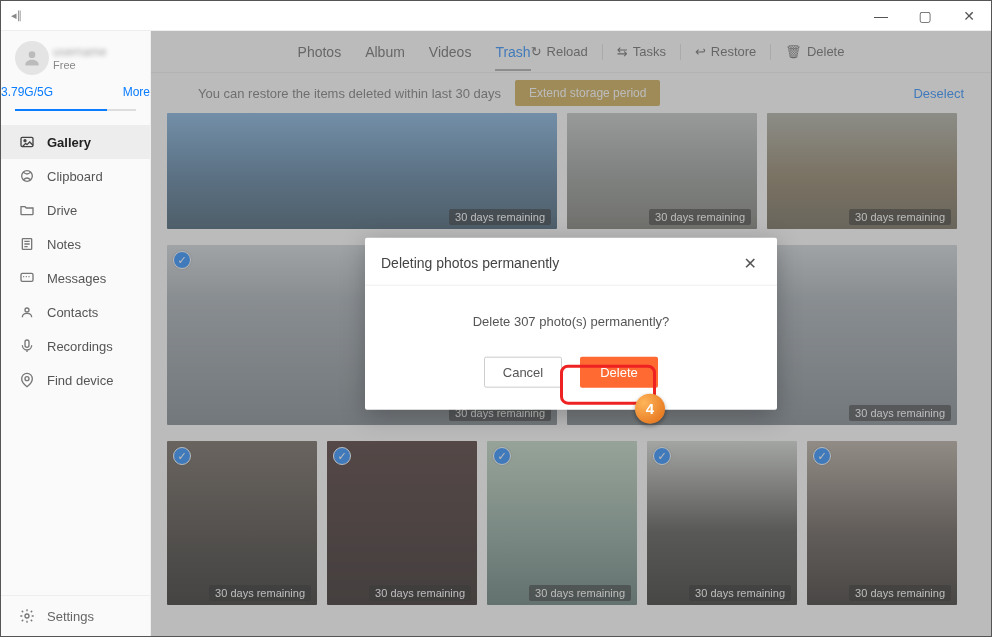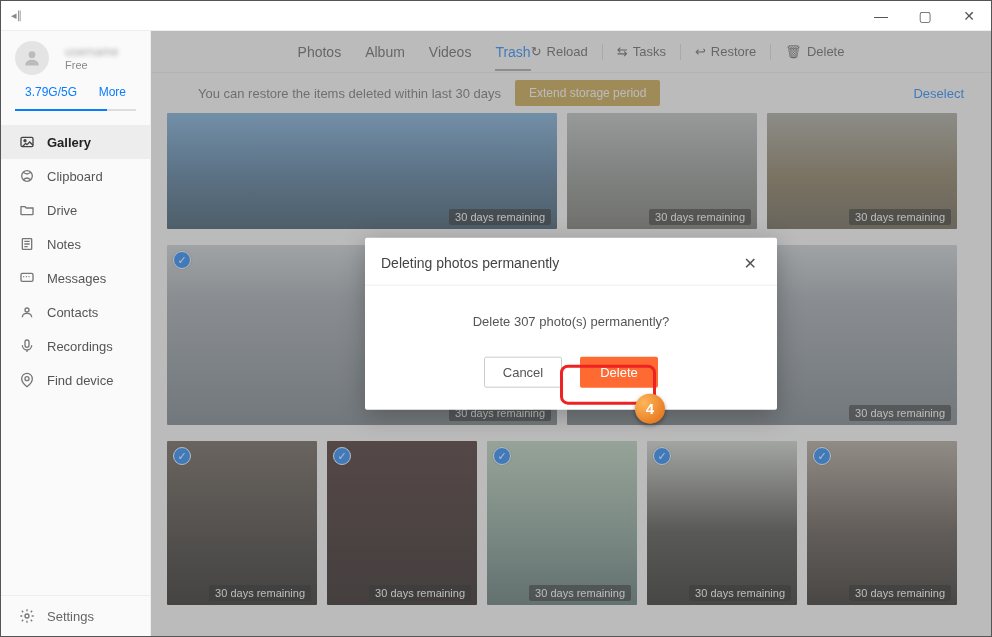--- a/index.html
+++ b/index.html
@@ -3,25 +3,25 @@
 <meta charset="utf-8">
 <style>
   * { box-sizing: border-box; margin: 0; padding: 0; }
   body { font-family: -apple-system, "Segoe UI", Arial, sans-serif; font-size: 13px; color: #333; background: #fff; width: 992px; height: 637px; overflow: hidden; border: 1px solid #555; position: relative;}
   .titlebar { height: 30px; background: #fff; display: flex; justify-content: space-between; align-items: center; padding: 0 0 0 10px; border-bottom: 1px solid #eee;}
   .titlebar-left { display:flex; align-items:center; gap:6px; color:#888; font-size:11px;}
   .titlebar-controls { display: flex; }
   .titlebar-controls div { width: 44px; height: 30px; display:flex; align-items:center; justify-content:center; color:#555; font-size:14px;}
   .app-body { display: flex; height: calc(100% - 30px); }
   .sidebar { width: 150px; background: #fafafa; border-right: 1px solid #eee; display:flex; flex-direction:column; }
-  .profile { padding: 10px 14px 6px; display:flex; align-items:center; gap:16px;}
+  .profile { padding: 10px 14px 6px; display:flex; align-items:center; gap:4px;}
   .avatar { width: 34px; height:34px; border-radius:50%; background:#e4e4e4; display:flex; align-items:center; justify-content:center; color:#bbb;}
   .profile-text .name{ font-size:12px; color:#aaa; filter: blur(2px);}
   .profile-text .plan{ font-size:11px; color:#888;}
-  .storage { padding: 4px 24px 10px; display:flex; justify-content:space-between; align-items:flex-start; font-size:12px; }
+  .storage { padding: 4px 0 10px; display:flex; justify-content:space-between; align-items:flex-start; font-size:12px; }
   .storage .used{ color:#0a7cff;}
   .storage .more{ color:#0a7cff; font-size:12px;}
   .storage-bar{ height:2px; background:#ddd; margin:0 14px 8px; position:relative;}
   .storage-bar::after{content:""; position:absolute; left:0; top:0; height:100%; width:76%; background:#0a7cff;}
   .nav { padding: 6px 0; }
   .nav-item { display:flex; align-items:center; gap:12px; padding: 9px 18px; color:#555; cursor:pointer; font-size:13px;}
   .nav-item.active{ background:#ededed; color:#222; font-weight:600;}
   .nav-icon { width:16px; height:16px; color:#777; display:flex; align-items:center; justify-content:center;}
   .nav-item.active .nav-icon{color:#444;}
   .sidebar-spacer{flex:1;}

